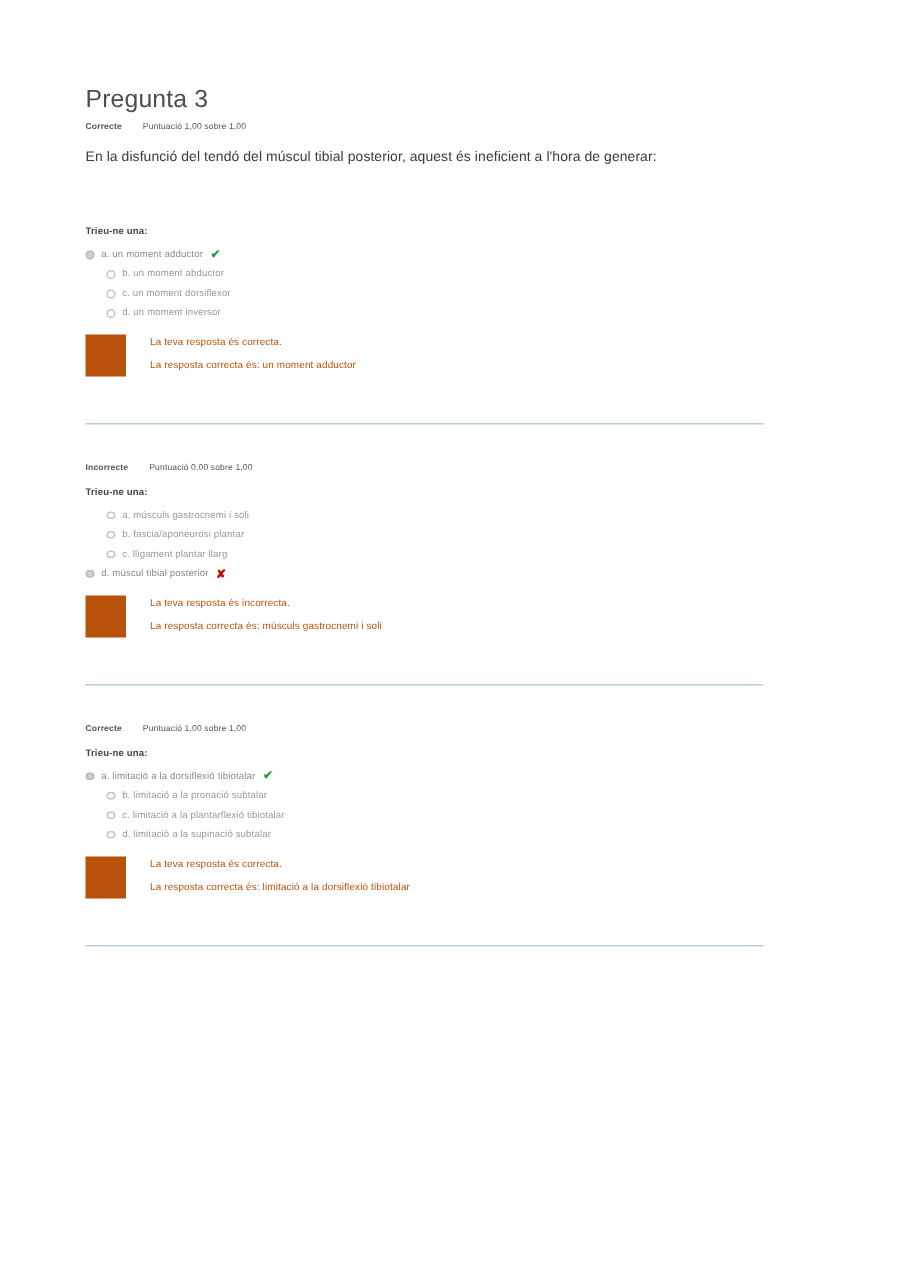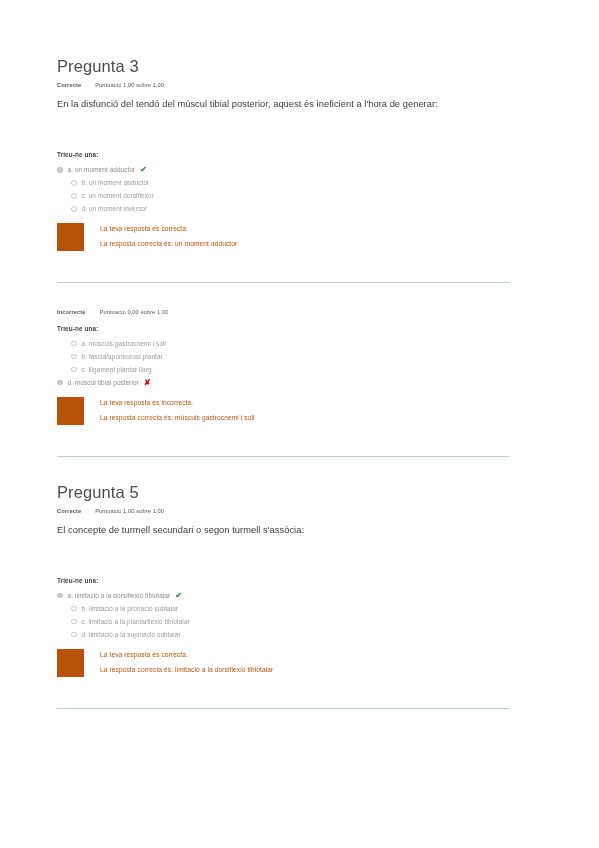--- a/index.html
+++ b/index.html
@@ -221,25 +221,23 @@
           <div class="fb-line">La resposta correcta és: músculs gastrocnemi i soli</div>
         </div>
       </div>
     </div>
 
     <div style="height:31px"></div>
     <div class="divider"></div>
     <div style="height:26px"></div>
 
     <div class="question">
-      <h3 class="q-title">Pregunta 5</h3>
       <div class="q-meta">
         <span class="state">Correcte</span><span class="grade">Puntuació 1,00 sobre 1,00</span>
       </div>
-      <div class="q-text">El concepte de turmell secundari o segon turmell s'assòcia:</div>
 
       <div class="answers">
         <div class="prompt">Trieu-ne una:</div>
 
         <div class="option selected">
           <span class="radio"></span>
           <span class="opt-label">a. limitació a la dorsiflexió tibiotalar</span>
           <span class="mark correct">✔</span>
         </div>
         <div class="option">

